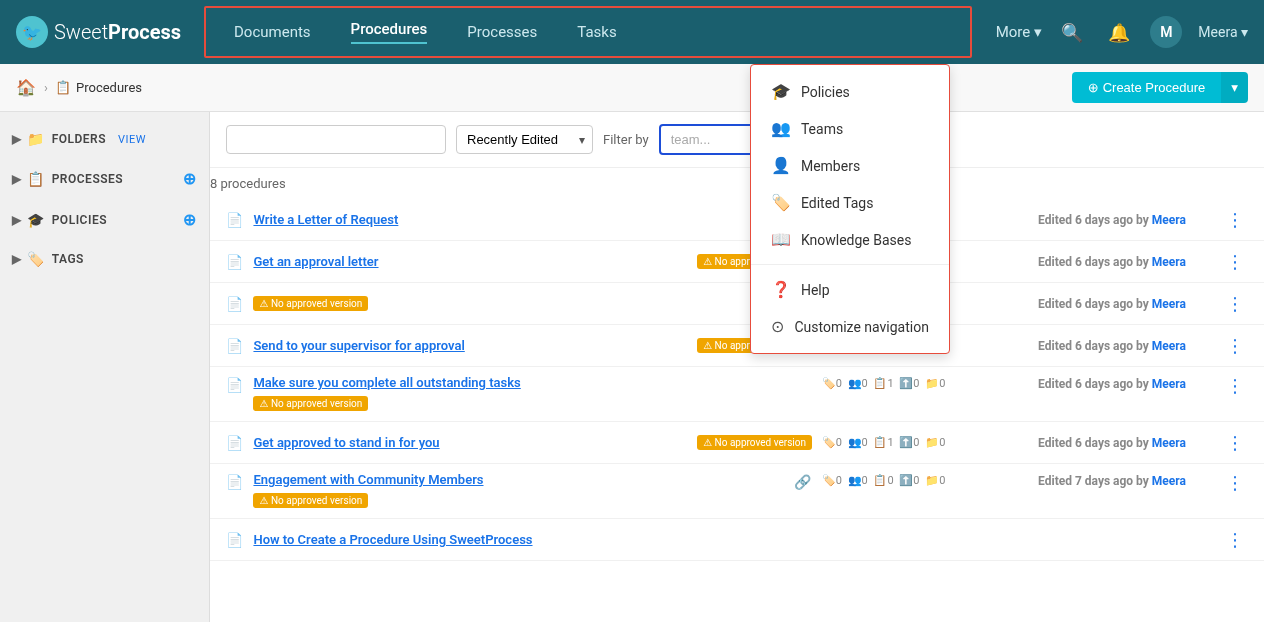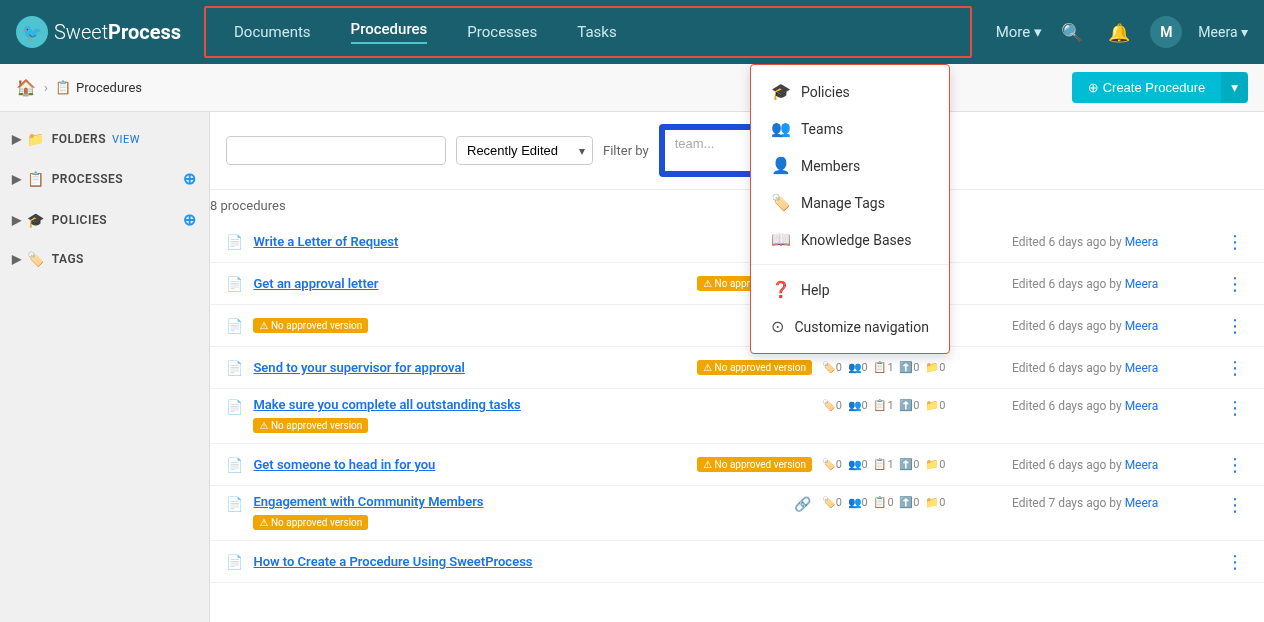--- a/index.html
+++ b/index.html
@@ -248,23 +248,23 @@
       transform: translateY(-50%);
       pointer-events: none;
       font-size: 12px;
       color: #555;
     }
     .filter-by-label {
       font-size: 13px;
       color: #666;
     }
     .team-dropdown {
-      border: 6px solid #1d4ed8;
+      border: 2px solid #1d4ed8;
       border-radius: 4px;
-      padding: 6px 24px 20px 10px;
+      padding: 6px 24px 6px 10px;
       font-size: 13px;
       color: #aaa;
       background: white;
       min-width: 120px;
     }
     .create-btn {
       background: #00bcd4;
       color: white;
       border: none;
       padding: 8px 16px;
@@ -328,21 +328,22 @@
     }
     .proc-meta-item {
       display: flex;
       align-items: center;
       gap: 2px;
     }
     .proc-edited {
       font-size: 12px;
       color: #888;
       min-width: 200px;
-      text-align: left;
+      text-align: center;
+      font-weight: bold;
     }
     .proc-edited a { color: #1a73e8; text-decoration: none; }
     .proc-more-btn {
       color: #1a73e8;
       cursor: pointer;
       font-size: 18px;
       padding: 0 4px;
     }
     .proc-name-row {
       display: flex;
@@ -399,21 +400,21 @@
     <div class="dropdown-item">
       <span class="dropdown-icon">👥</span>
       <span>Teams</span>
     </div>
     <div class="dropdown-item">
       <span class="dropdown-icon">👤</span>
       <span>Members</span>
     </div>
     <div class="dropdown-item">
       <span class="dropdown-icon">🏷️</span>
-      <span>Manage Tags</span>
+      <span>Edited Tags</span>
     </div>
     <div class="dropdown-item">
       <span class="dropdown-icon">📖</span>
       <span>Knowledge Bases</span>
     </div>
     <hr class="dropdown-divider">
     <div class="dropdown-item">
       <span class="dropdown-icon">❓</span>
       <span>Help</span>
     </div>
@@ -442,21 +443,21 @@
 </div>
 
 <div class="main-layout">
 
   <aside class="sidebar">
     <div class="sidebar-section">
       <div class="sidebar-item">
         <span class="sidebar-chevron">▶</span>
         <span class="sidebar-icon">📁</span>
         <span>FOLDERS</span>
-        <span style="color:#1a73e8; font-size:11px; font-weight:400; text-transform:none;">VIEW</span>
+        <span style="margin-left:6px; color:#1a73e8; font-size:11px; font-weight:400; text-transform:none;">VIEW</span>
       </div>
     </div>
     <div class="sidebar-section">
       <div class="sidebar-item">
         <span class="sidebar-chevron">▶</span>
         <span class="sidebar-icon">📋</span>
         <span>PROCESSES</span>
         <span class="sidebar-add-btn">⊕</span>
       </div>
     </div>
@@ -587,21 +588,21 @@
           <span class="proc-meta-item">📁0</span>
         </div>
         <div class="proc-edited" style="margin-top:2px;">Edited 6 days ago by <a>Meera</a></div>
         <span class="proc-more-btn">⋮</span>
       </div>
 
       <div class="proc-item">
         <span class="proc-doc-icon">📄</span>
         <div class="proc-item-inner">
           <div class="proc-name-row">
-            <span class="proc-name">Get someone to head in for you</span>
+            <span class="proc-name">Get approved to stand in for you</span>
             <span class="badge-no-approved">⚠ No approved version</span>
           </div>
         </div>
         <div class="proc-meta">
           <span class="proc-meta-item">🏷️0</span>
           <span class="proc-meta-item">👥0</span>
           <span class="proc-meta-item">📋1</span>
           <span class="proc-meta-item">⬆️0</span>
           <span class="proc-meta-item">📁0</span>
         </div>

